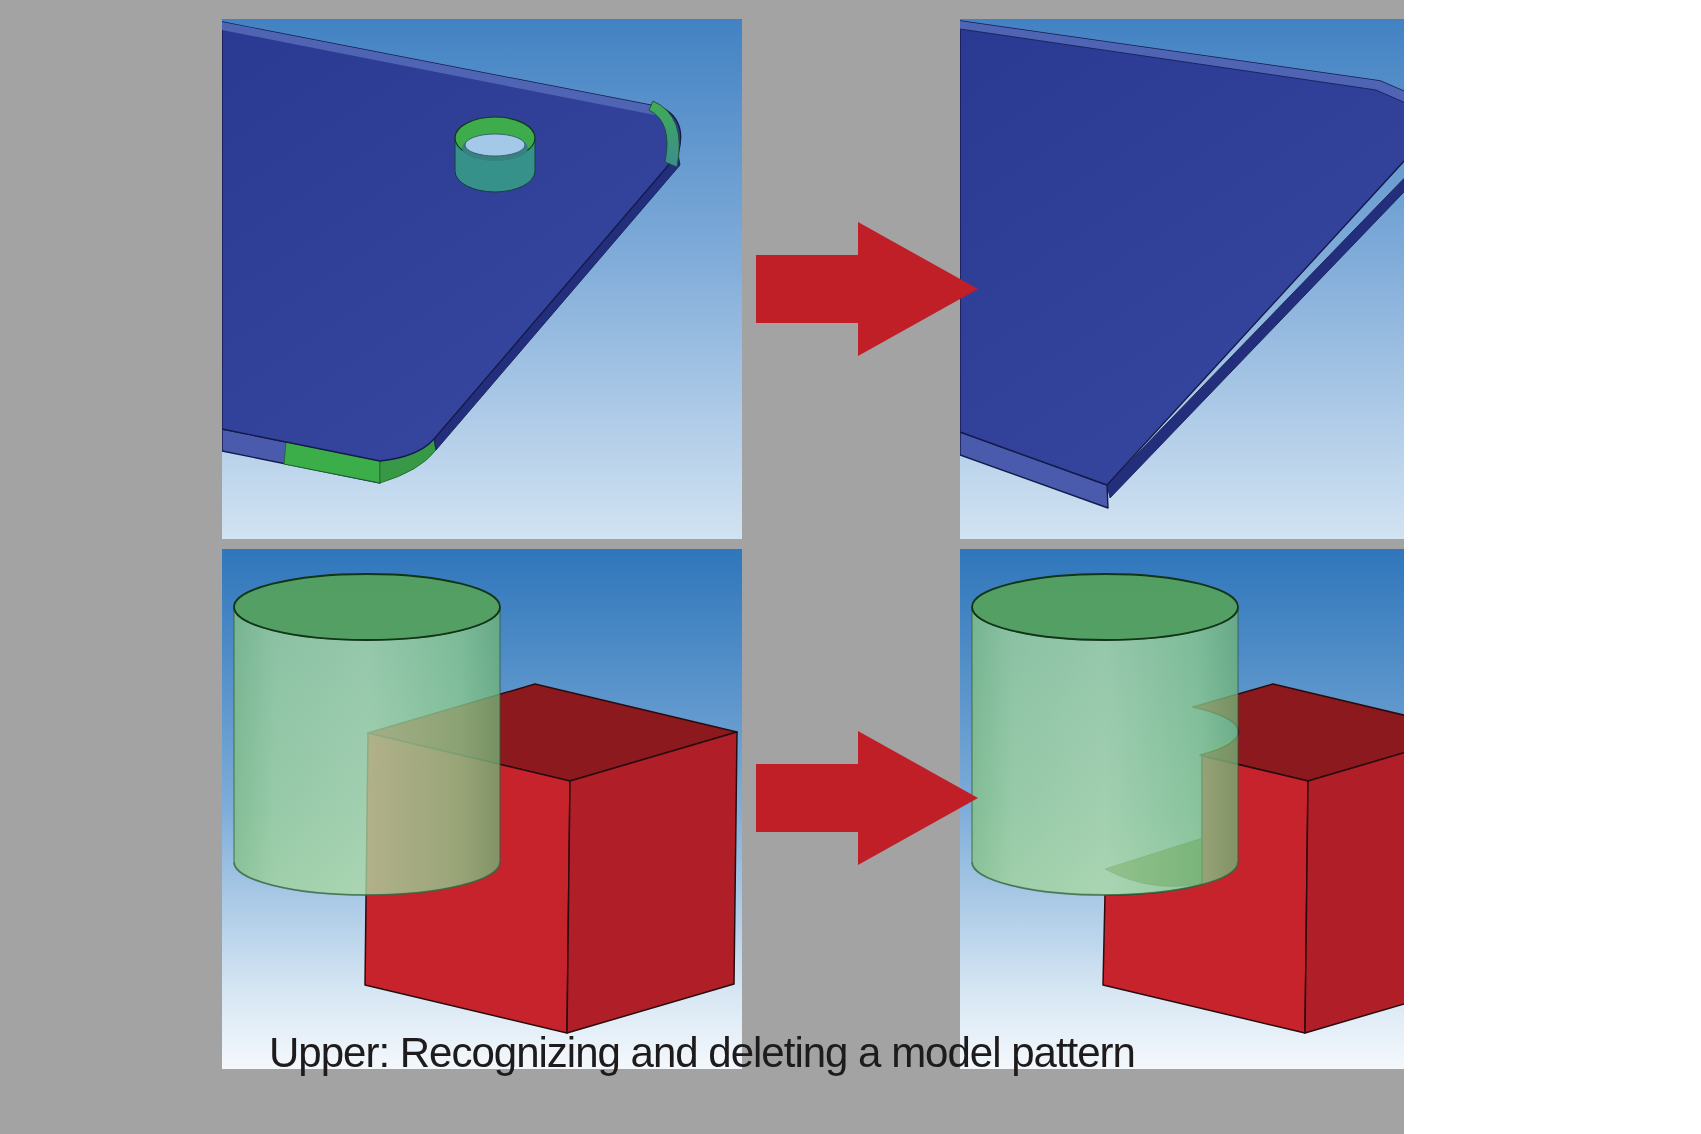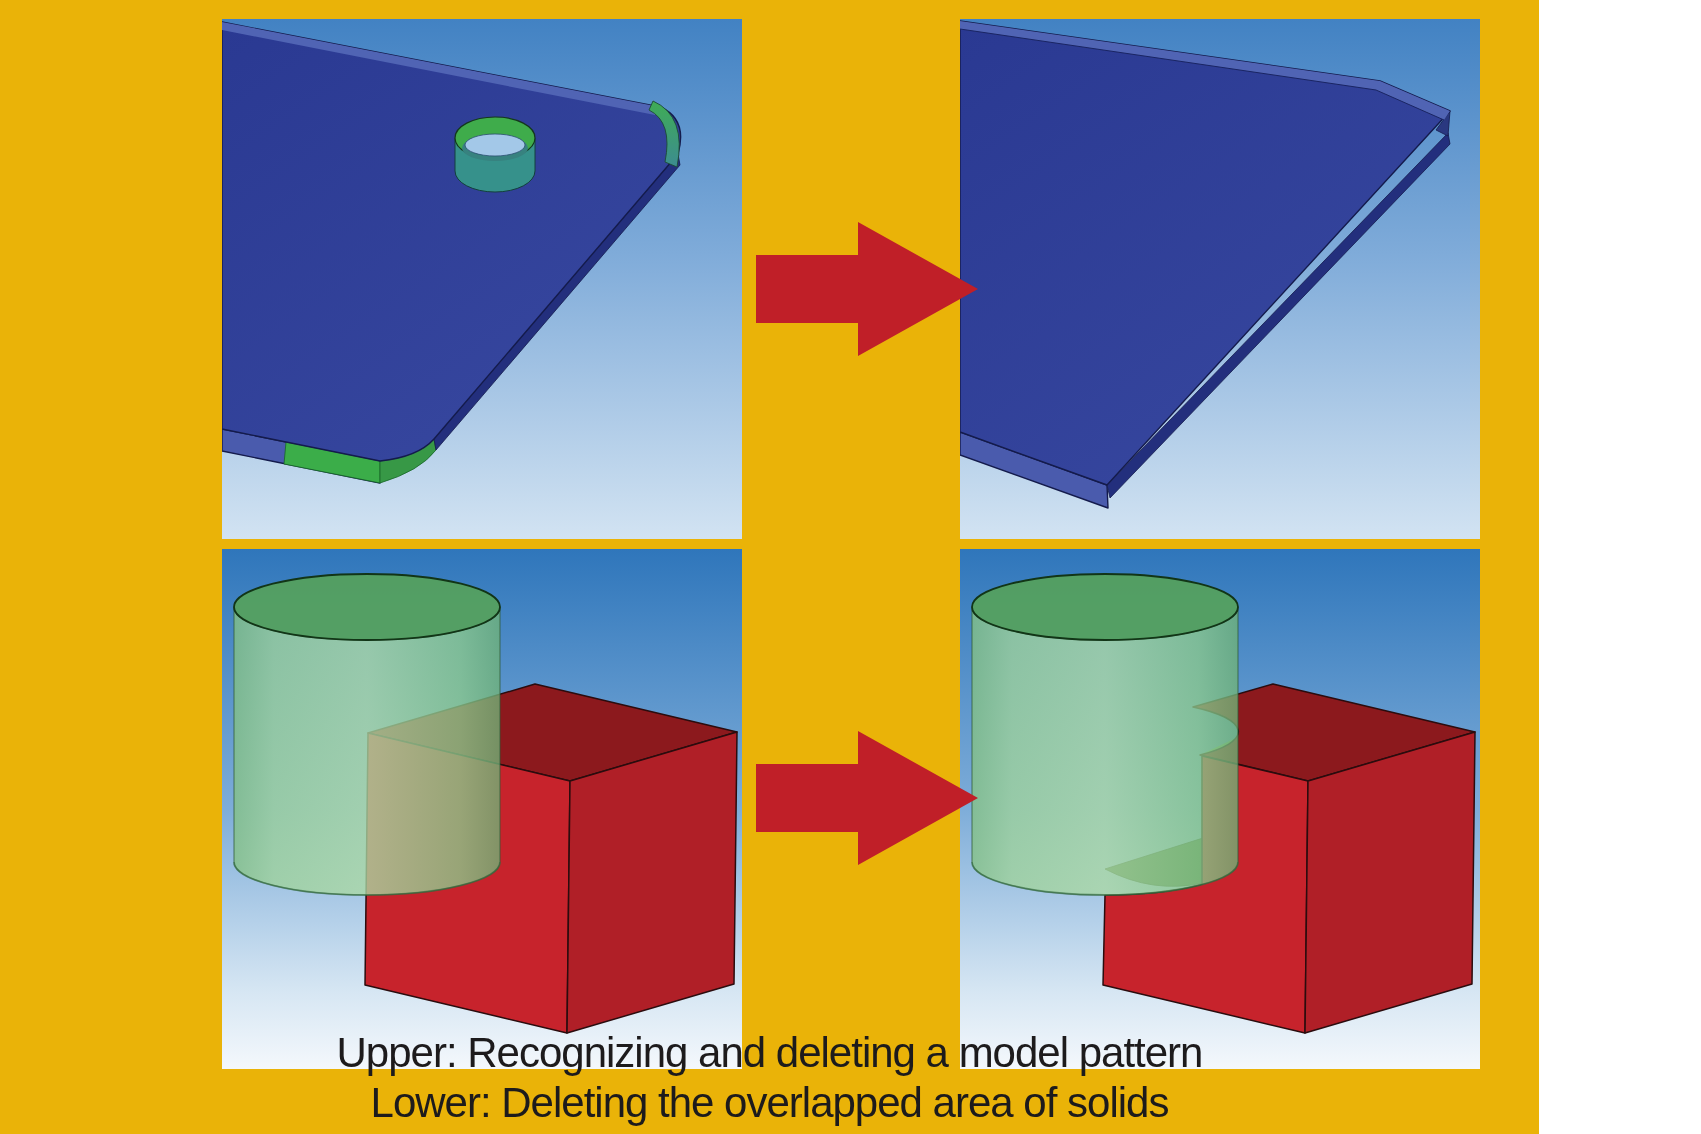--- a/index.html
+++ b/index.html
@@ -1,17 +1,17 @@
 <!DOCTYPE html>
 <html><head>
 <meta charset="utf-8">
 <style>
   html,body{margin:0;padding:0;background:#ffffff;}
   #canvas{
-    position:relative;width:1539px;height:1134px;background:#eab308;overflow:hidden;
+    position:relative;width:1404px;height:1134px;background:#a3a3a3;overflow:hidden;
     font-family:"Liberation Sans", sans-serif;
   }
   .panel{position:absolute;width:520px;height:520px;}
   .panel svg{display:block;width:520px;height:520px;}
   #panel-upper-before{left:222px;top:19px;}
   #panel-upper-after{left:960px;top:19px;}
   #panel-lower-before{left:222px;top:549px;}
   #panel-lower-after{left:960px;top:549px;}
   .arrow{position:absolute;width:235px;height:150px;z-index:4;}
   #arrow-upper{left:750px;top:215px;}
@@ -168,16 +168,15 @@
 
   <svg class="arrow" id="arrow-upper" viewBox="0 0 235 150">
     <polygon points="6,40 108,40 108,7 228,74 108,141 108,108 6,108" fill="#C01F28"></polygon>
   </svg>
   <svg class="arrow" id="arrow-lower" viewBox="0 0 235 150">
     <polygon points="6,40 108,40 108,7 228,74 108,141 108,108 6,108" fill="#C01F28"></polygon>
   </svg>
 
   <div id="caption">
     <div>Upper: Recognizing and deleting a model pattern</div>
-    <div>Lower: Deleting the overlapped area of solids</div>
   </div>
 
 </div>
 
 </body></html>

